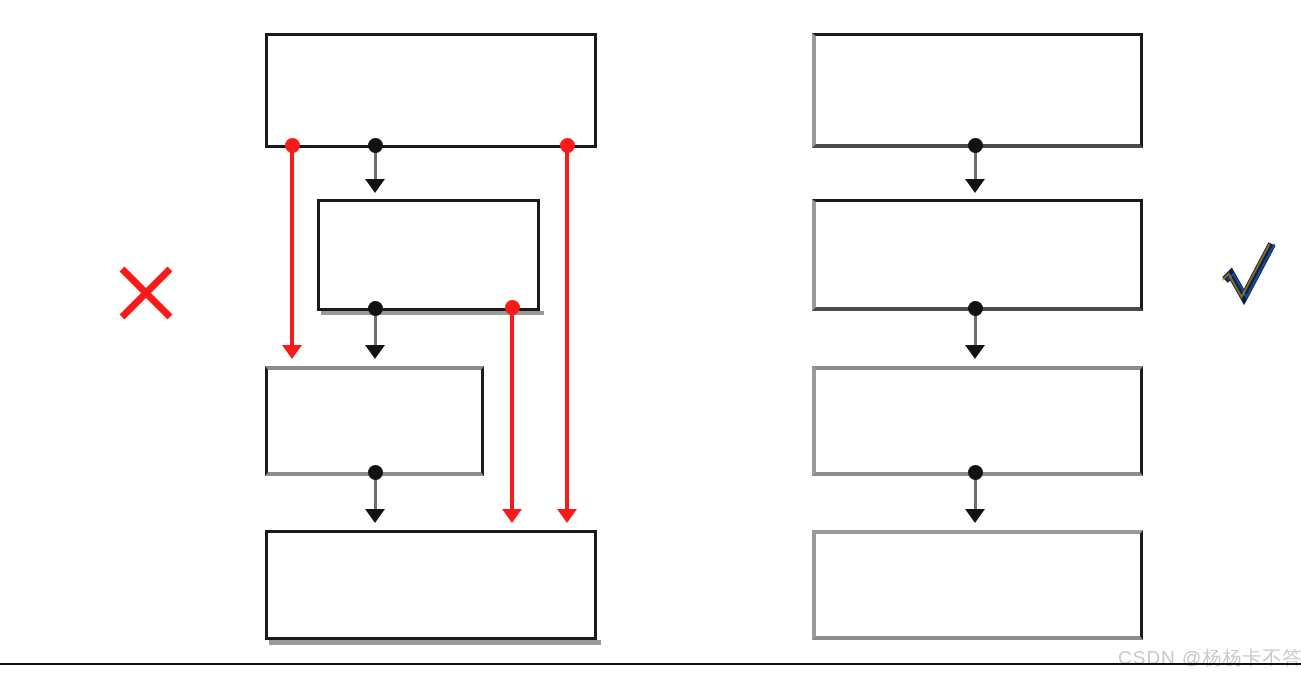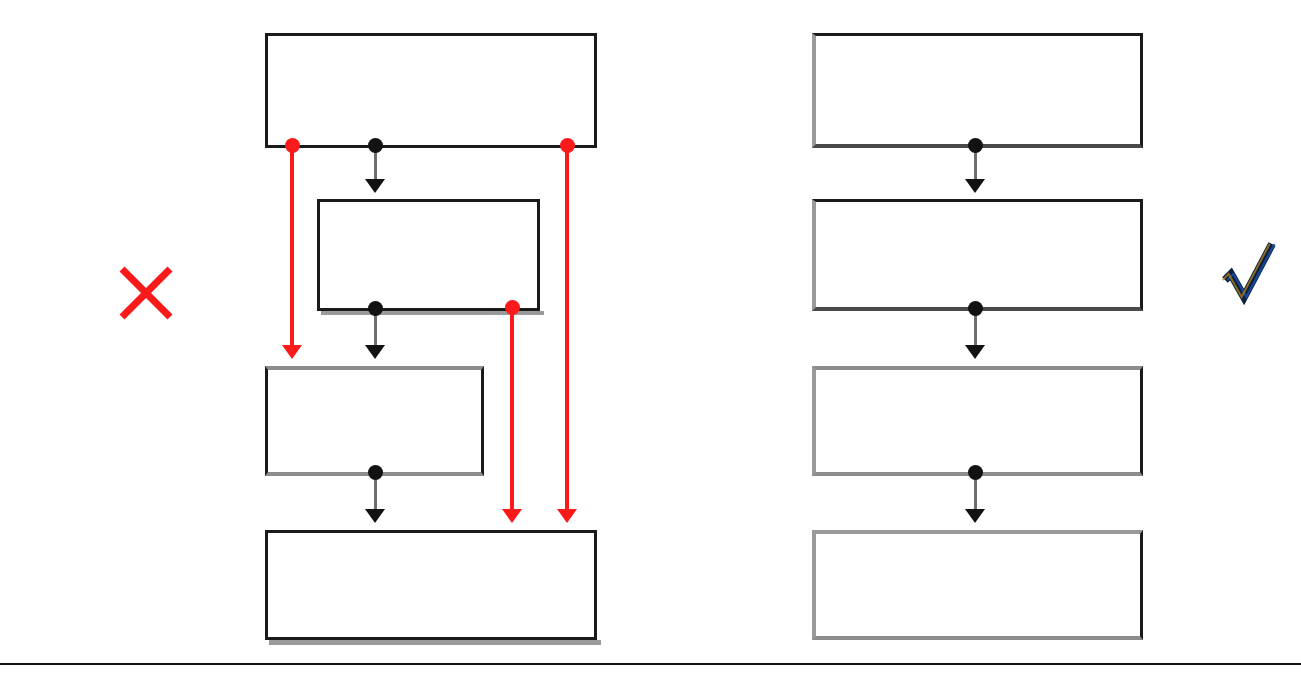--- a/index.html
+++ b/index.html
@@ -150,16 +150,17 @@
   <div class="arrowhead black" style="left:965px;top:179px;"></div>
 
   <div class="vline black" style="left:974px;top:311px;height:39px;"></div>
   <div class="dot black" style="left:968px;top:301px;"></div>
   <div class="arrowhead black" style="left:965px;top:345px;"></div>
 
   <div class="vline black" style="left:974px;top:476px;height:40px;"></div>
   <div class="dot black" style="left:968px;top:465px;"></div>
   <div class="arrowhead black" style="left:965px;top:509px;"></div>
 
+  <div class="watermark" style="left:1118px;top:645px;">CSDN @杨杨卡不答</div>
 
   <div class="footer-rule"></div>
 
 </div>
 
 </body></html>

